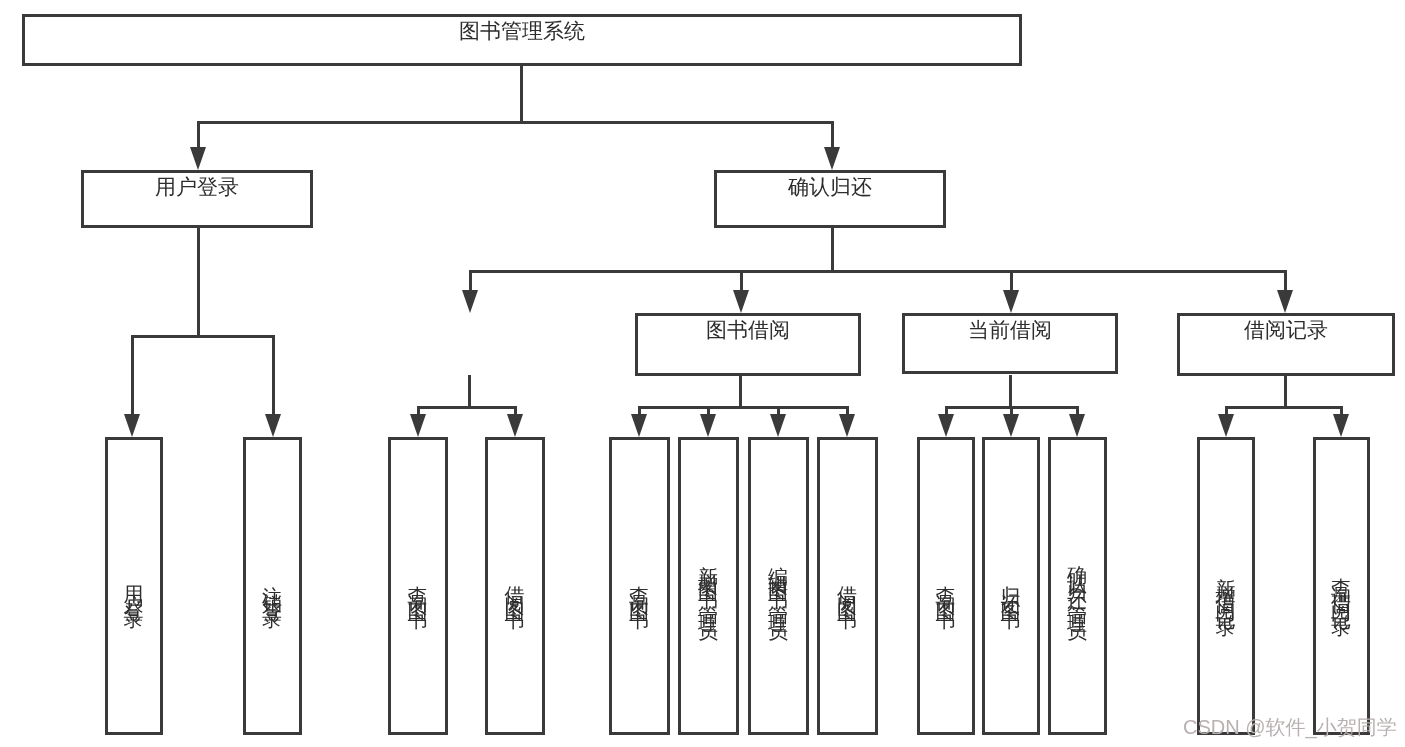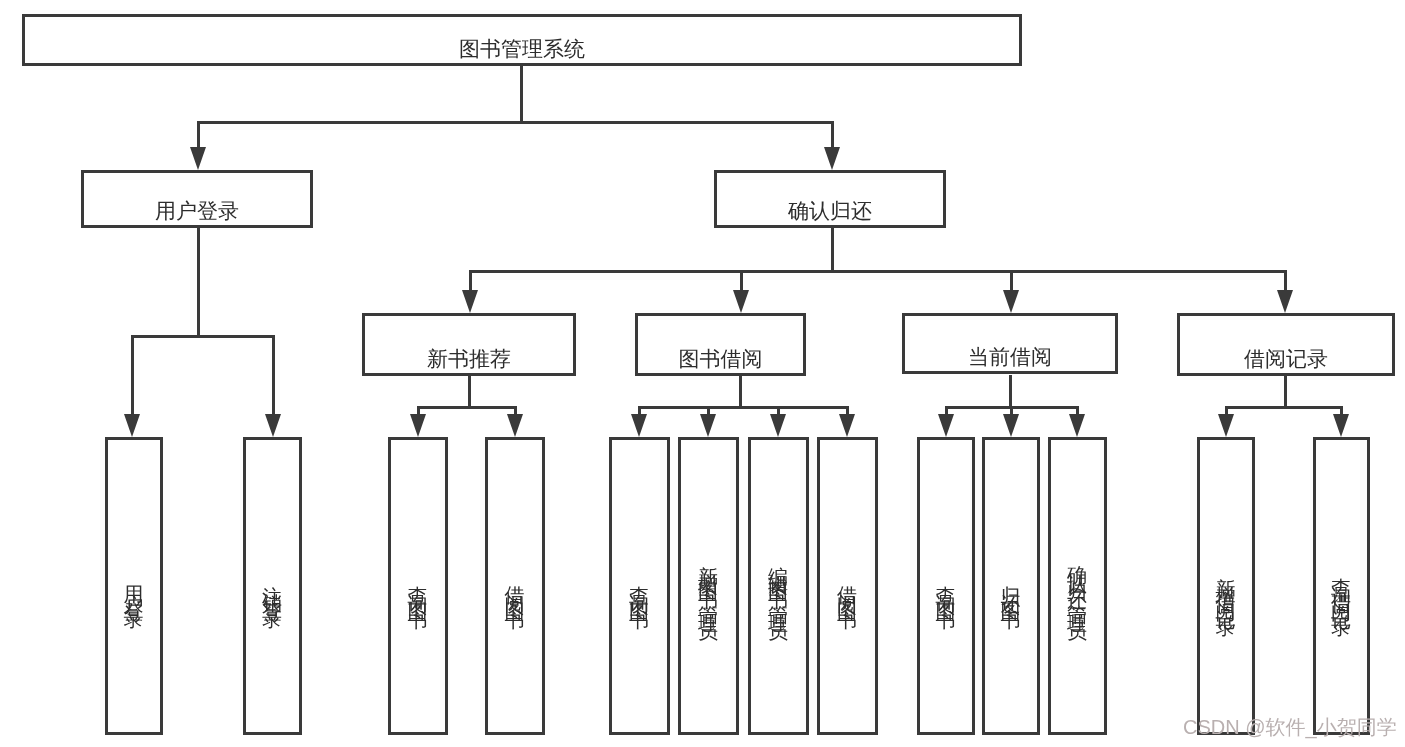--- a/index.html
+++ b/index.html
@@ -9,21 +9,21 @@
     --bg:#ffffff;
   }
   html,body{margin:0;padding:0;background:var(--bg);}
   body{font-family:"Liberation Sans","DejaVu Sans",sans-serif;color:var(--text);}
   .canvas{position:relative;width:1405px;height:747px;background:var(--bg);overflow:hidden;}
   .box{
     position:absolute;
     box-sizing:border-box;
     border:3px solid var(--line);
     background:var(--bg);
-    display:flex;align-items:flex-end;justify-content:center;
+    display:flex;align-items:flex-start;justify-content:center;
     font-size:21px;
     text-align:center;
     white-space:nowrap;
   }
   .leaf{
     position:absolute;
     top:437px;height:298px;
     box-sizing:border-box;
     border:3px solid var(--line);
     background:var(--bg);
@@ -84,24 +84,21 @@
   <div class="hl" style="left:469px;top:270px;width:818px"></div>
   <div class="vl" style="left:469px;top:270px;height:22px"></div>
   <div class="arrow" style="left:462px;top:290px"></div>
   <div class="vl" style="left:740px;top:270px;height:22px"></div>
   <div class="arrow" style="left:733px;top:290px"></div>
   <div class="vl" style="left:1010px;top:270px;height:22px"></div>
   <div class="arrow" style="left:1003px;top:290px"></div>
   <div class="vl" style="left:1284px;top:270px;height:22px"></div>
   <div class="arrow" style="left:1277px;top:290px"></div>
 
-  <div class="box" style="left:362px;top:313px;width:214px;height:63px">
-    <span>新书推荐</span>
-  </div>
-  <div class="box" style="left:635px;top:313px;width:171px;height:63px">
+  <div class="box" style="left:635px;top:313px;width:226px;height:63px">
     <span>图书借阅</span>
   </div>
   <div class="box" style="left:902px;top:313px;width:216px;height:61px">
     <span>当前借阅</span>
   </div>
   <div class="box" style="left:1177px;top:313px;width:218px;height:63px">
     <span>借阅记录</span>
   </div>
 
   <div class="vl" style="left:468px;top:375px;height:34px"></div>

